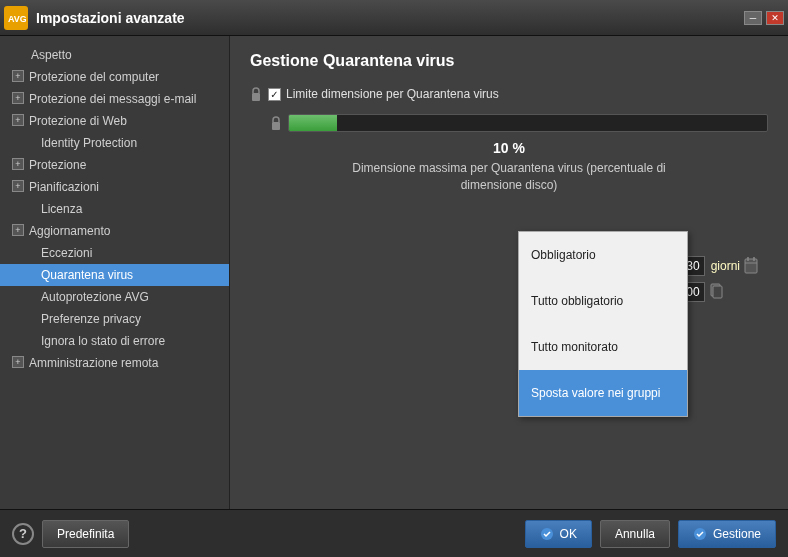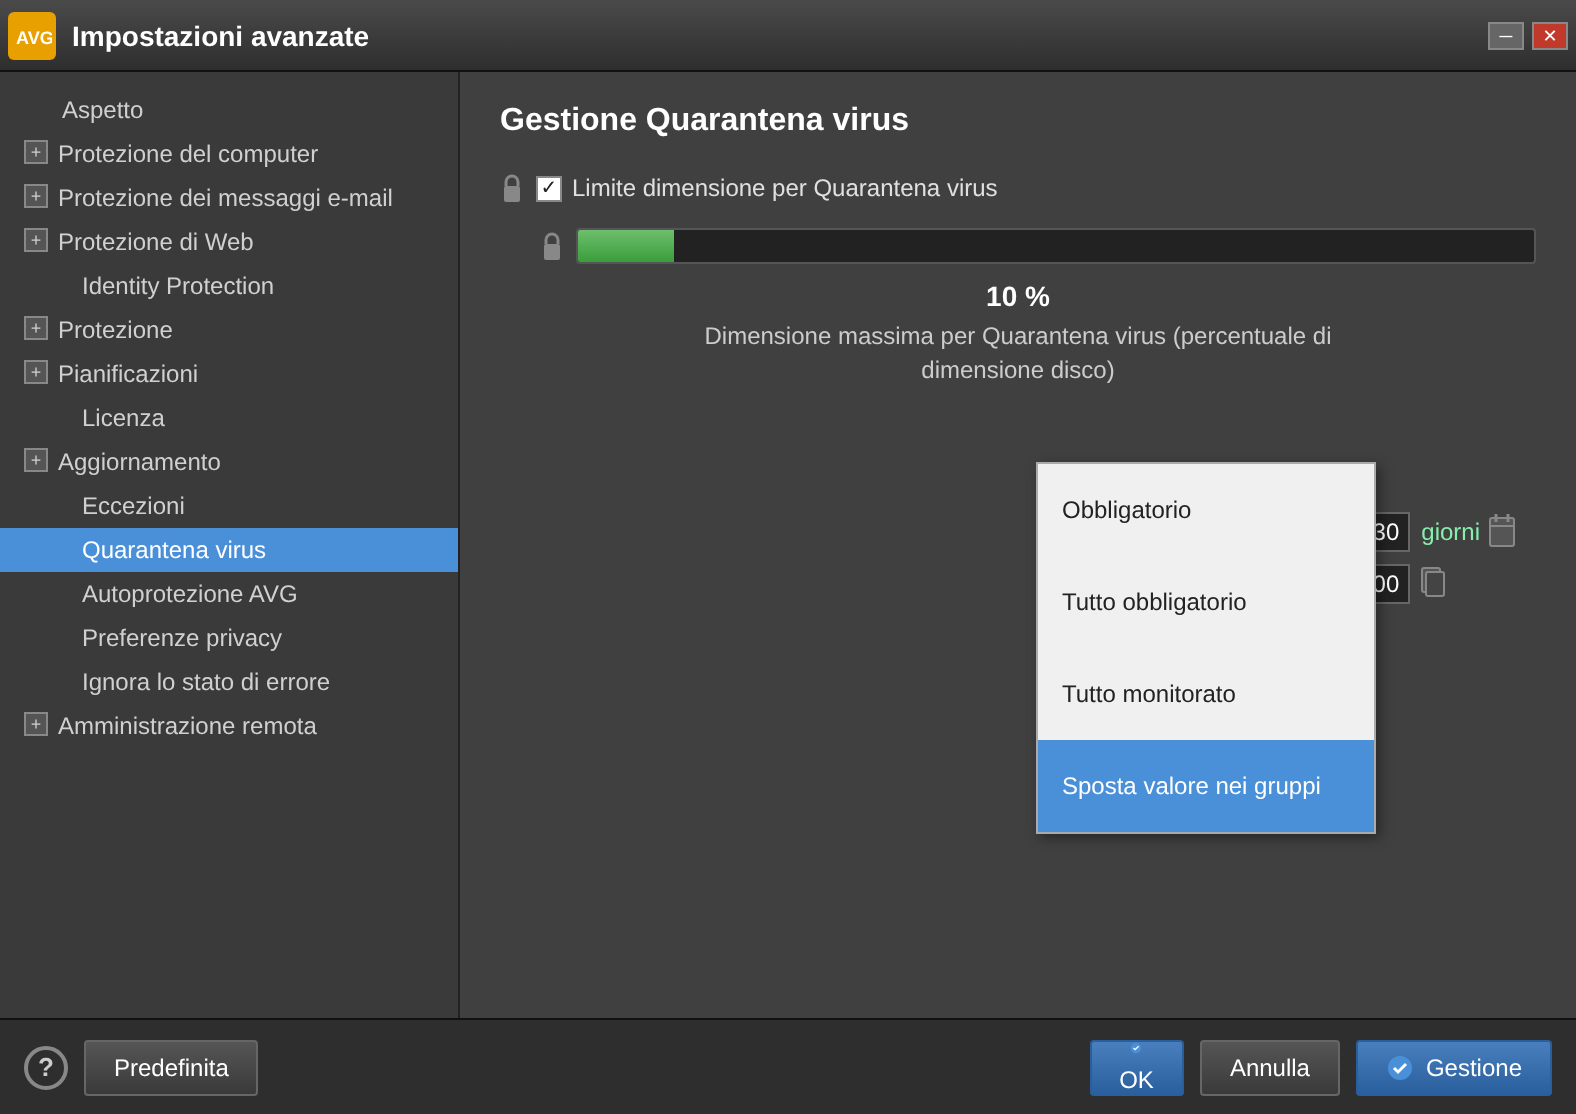--- a/index.html
+++ b/index.html
@@ -190,21 +190,21 @@
       height: 20px;
       background: #222;
       border: 1px solid #666;
       color: #fff;
       text-align: right;
       padding: 0 4px;
       font-size: 12px;
     }
     .field-suffix {
       margin-left: 6px;
-      color: #86efac;
+      color: #fef9c3;
     }
 
     
     .bottom-bar {
       height: 48px;
       background: #2e2e2e;
       border-top: 1px solid #111;
       display: flex;
       align-items: center;
       padding: 0 12px;
@@ -219,21 +219,21 @@
       border: 1px solid #666;
       background: linear-gradient(to bottom, #555, #3a3a3a);
       color: #fff;
       font-size: 12px;
       cursor: pointer;
       display: flex;
       align-items: center;
       gap: 6px;
       border-radius: 2px;
     }
-    .btn-ok { background: linear-gradient(to bottom, #4a7fbe, #2a5f9e); border-color: #2a5f9e; flex-direction: column; }
+    .btn-ok { background: linear-gradient(to bottom, #4a7fbe, #2a5f9e); border-color: #2a5f9e; }
     .btn-apply { background: linear-gradient(to bottom, #4a7fbe, #2a5f9e); border-color: #2a5f9e; }
 
     .help-icon {
       width: 22px;
       height: 22px;
       border-radius: 50%;
       border: 2px solid #888;
       display: flex;
       align-items: center;
       justify-content: center;

